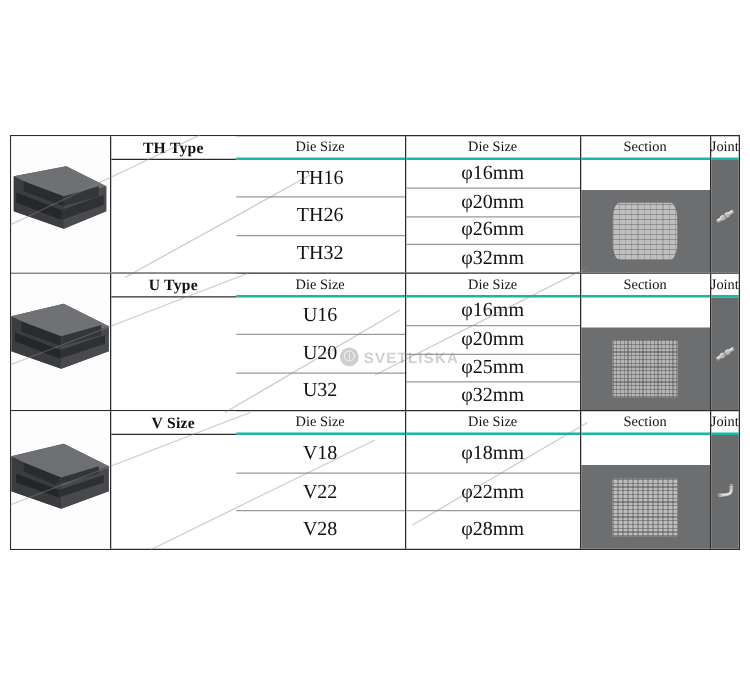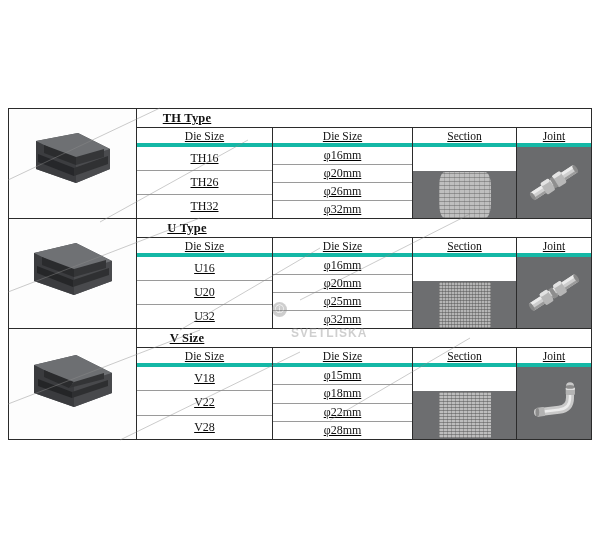--- a/index.html
+++ b/index.html
@@ -60,23 +60,22 @@
   .streaks {
     position: absolute;
     inset: 0;
     pointer-events: none;
   }
 
   
   .table-cell {
     flex: 1;
     display: flex;
-    flex-direction: column;
-    box-sizing: border-box;
-    text-decoration: underline;
+    flex-direction: row;
+    box-sizing: border-box;
   }
   .type-bar {
     height: 19px;
     box-sizing: border-box;
     border-bottom: 1px solid #2b2b2b;
     display: flex;
     align-items: center;
     background: #ffffff;
   }
   .type-bar .tb-label {
@@ -100,35 +99,35 @@
   }
   .col:last-child { border-right: none; }
   .c-size { width: 136px; }
   .c-die  { width: 140px; }
   .c-sec  { width: 104px; gap: 24px; }
   .c-joint{ flex: 1; }
 
   .hcell {
     height: 19px;
     box-sizing: border-box;
-    border-bottom: 4px solid #14b8a6;
+    border-bottom: 2px solid #14b8a6;
     display: flex;
     align-items: center;
     justify-content: center;
     font-size: 11.5px;
     color: #111;
   }
   .rcell {
     flex: 1;
     box-sizing: border-box;
     border-bottom: 1px solid #9a9a9a;
     display: flex;
     align-items: center;
     justify-content: center;
-    font-size: 12px;
+    font-size: 16px;
     color: #111;
   }
   .rcell.lastrow { border-bottom: none; }
 
   .media {
     flex: 1;
     position: relative;
     overflow: hidden;
     background: #6f7071;
   }
@@ -183,21 +182,20 @@
     font-size: 9px;
     display: flex; align-items: center; justify-content: center;
     font-family: "Liberation Sans", sans-serif;
   }
   .wm-text {
     font-family: "Liberation Sans", sans-serif;
     font-size: 12px;
     font-weight: bold;
     letter-spacing: 1px;
     color: #8f8f8f;
-    margin-top: 48px;
   }
 </style>
 </head>
 <body>
 
 <div id="page">
 
   <div class="sheet">
 
     <div class="group">
@@ -345,21 +343,20 @@
         </div>
         <div class="grid">
           <div class="col c-size">
             <div class="hcell">Die Size</div>
             <div class="rcell">V18</div>
             <div class="rcell">V22</div>
             <div class="rcell lastrow">V28</div>
           </div>
           <div class="col c-die">
             <div class="hcell">Die Size</div>
-            <div class="rcell">φ15mm</div>
             <div class="rcell">φ18mm</div>
             <div class="rcell">φ22mm</div>
             <div class="rcell lastrow">φ28mm</div>
           </div>
           <div class="col c-sec">
             <div class="hcell">Section</div>
             <div class="media section">
               <div class="sec-swatch v"></div>
             </div>
           </div>

